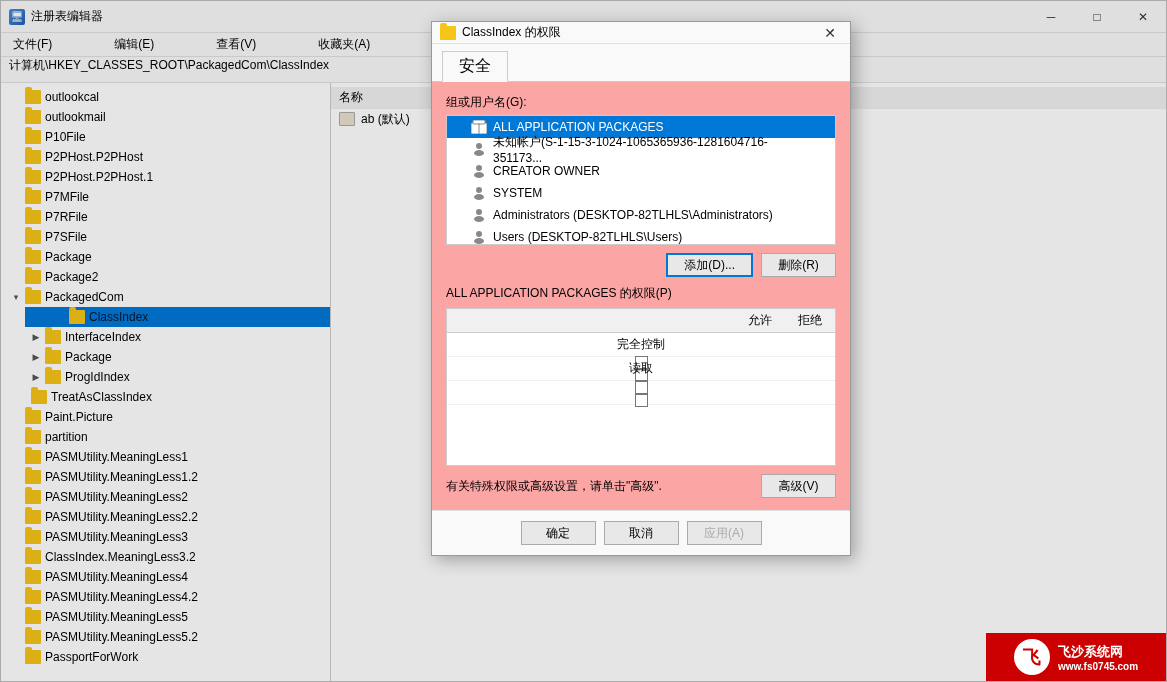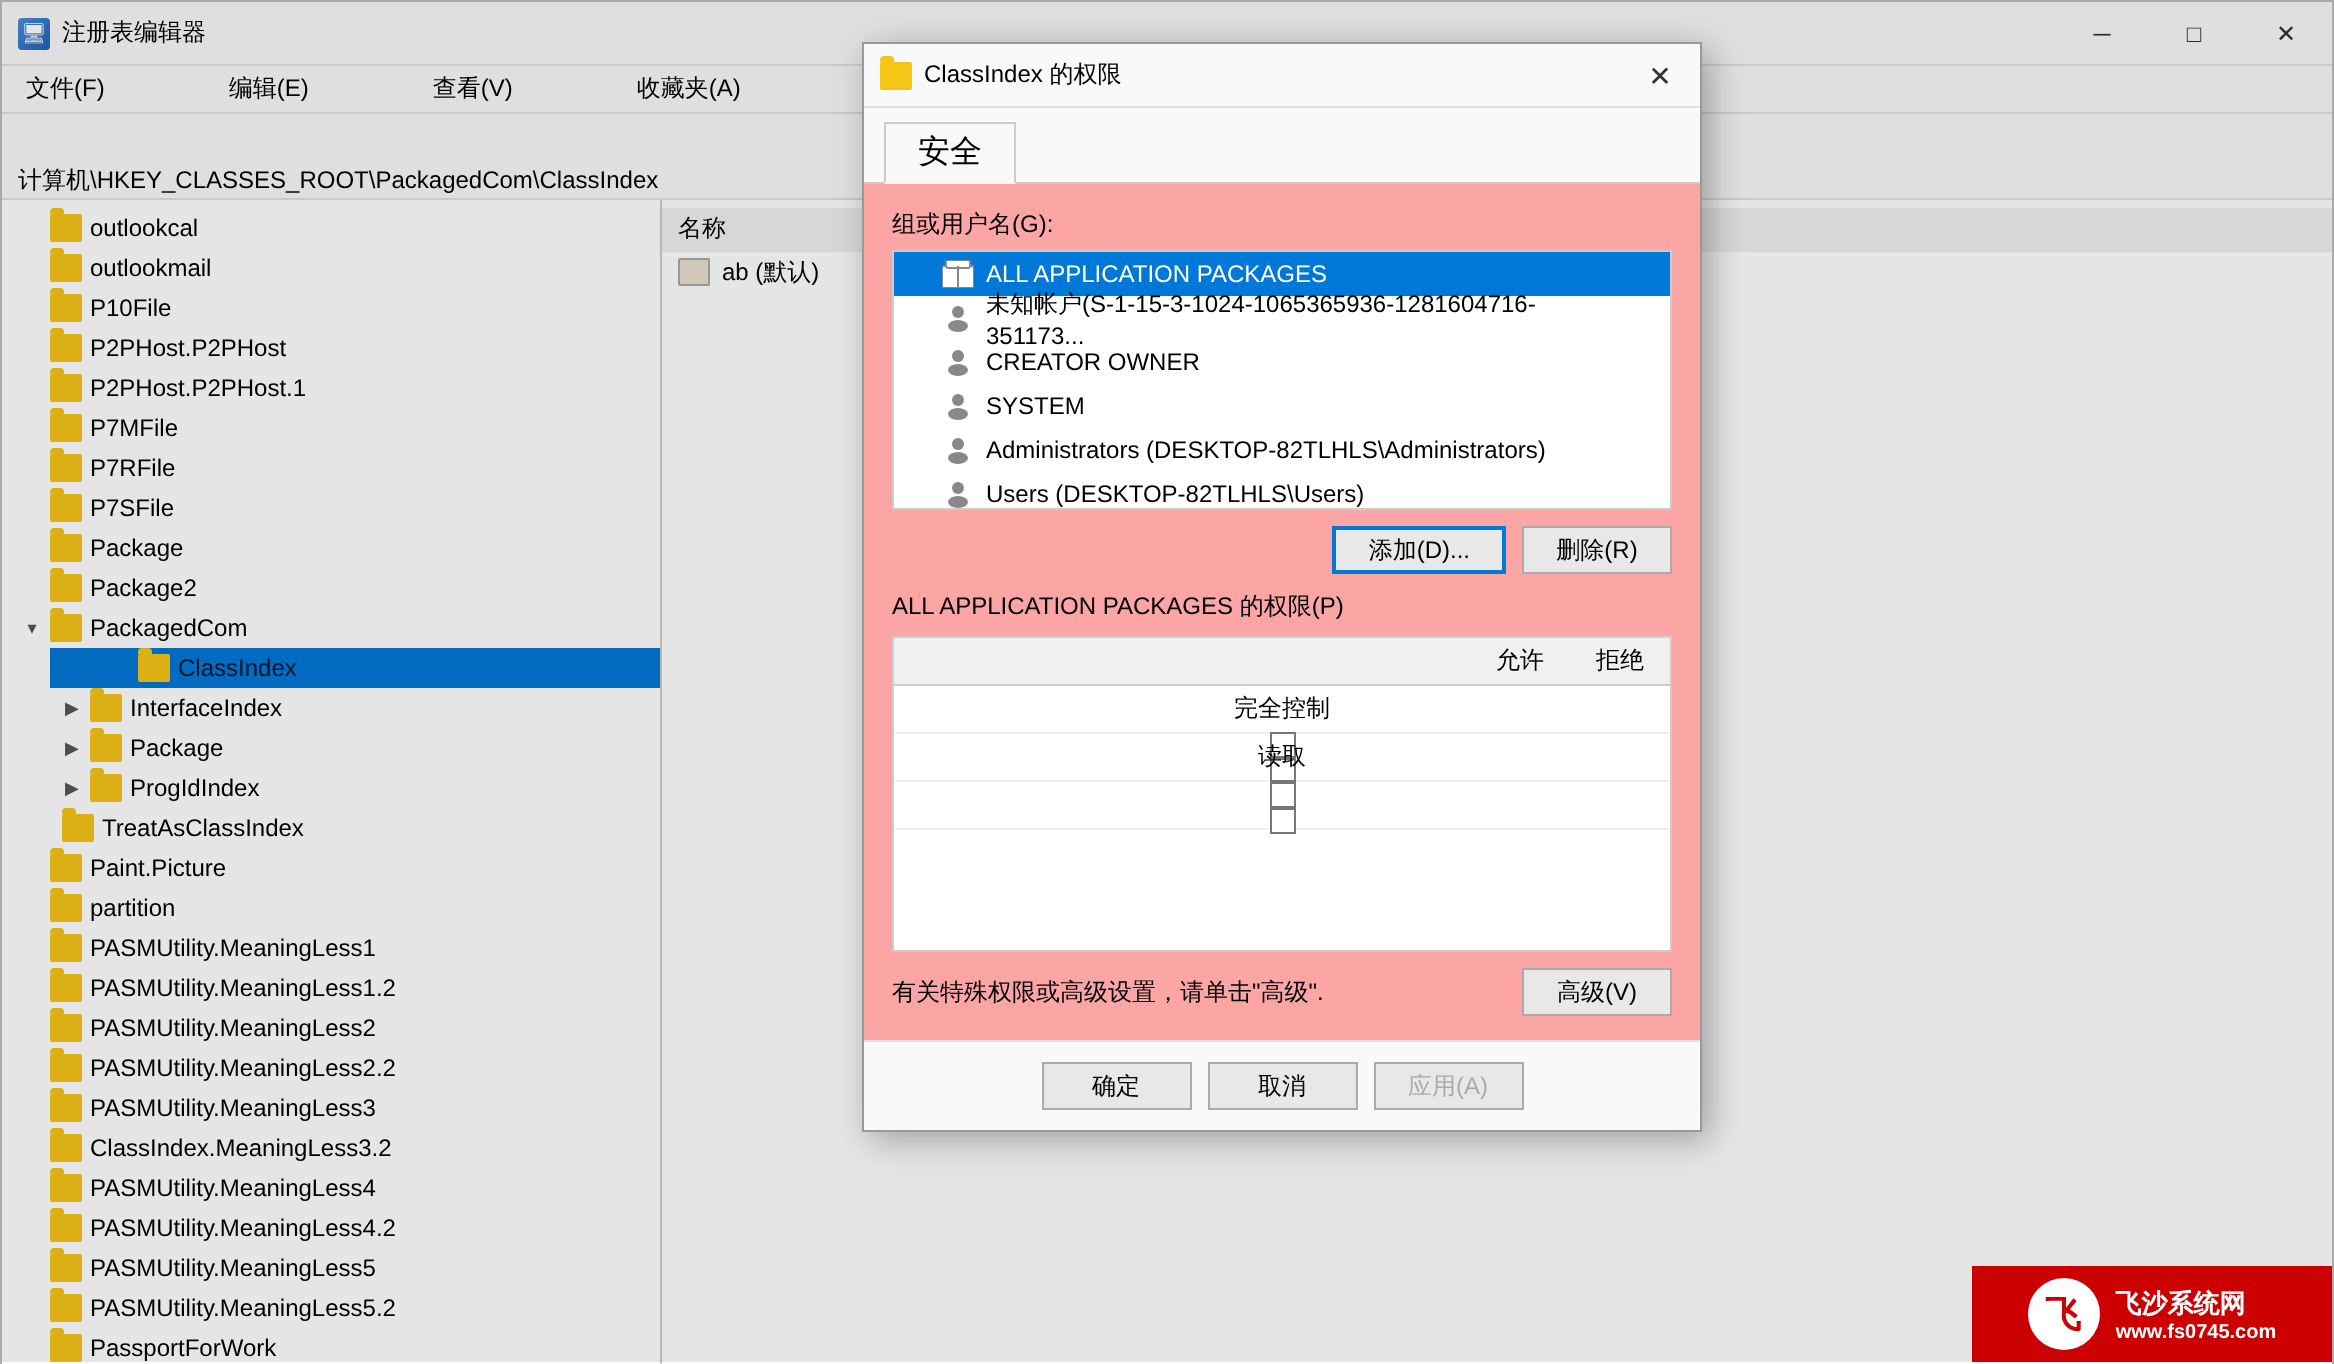--- a/index.html
+++ b/index.html
@@ -73,26 +73,25 @@
       cursor: pointer;
       font-size: 12px;
       color: #000;
     }
 
     
     .address-bar {
       height: 26px;
       background: #f9f9f9;
       display: flex;
-      align-items: flex-end;
+      align-items: flex-start;
       padding: 0 8px;
       border-bottom: 1px solid #e0e0e0;
       font-size: 12px;
       color: #000;
-      margin-top: 17px;
     }
 
     
     .content-area {
       display: flex;
       height: calc(100% - 82px);
       justify-content: space-between;
     }
 
     
@@ -167,21 +166,21 @@
       position: absolute;
       top: 20px;
       left: 430px;
       width: 420px;
       background: #f9f9f9;
       border: 1px solid #999;
       box-shadow: 4px 4px 16px rgba(0,0,0,0.3);
     }
 
     .dialog-title-bar {
-      height: 32px;
+      height: 22px;
       background: #f9f9f9;
       display: flex;
       align-items: center;
       padding: 0 8px;
       border-bottom: 1px solid #e0e0e0;
       position: relative;
     }
     .dialog-title-icon {
       width: 16px; height: 14px;
       background: #f5c518;

